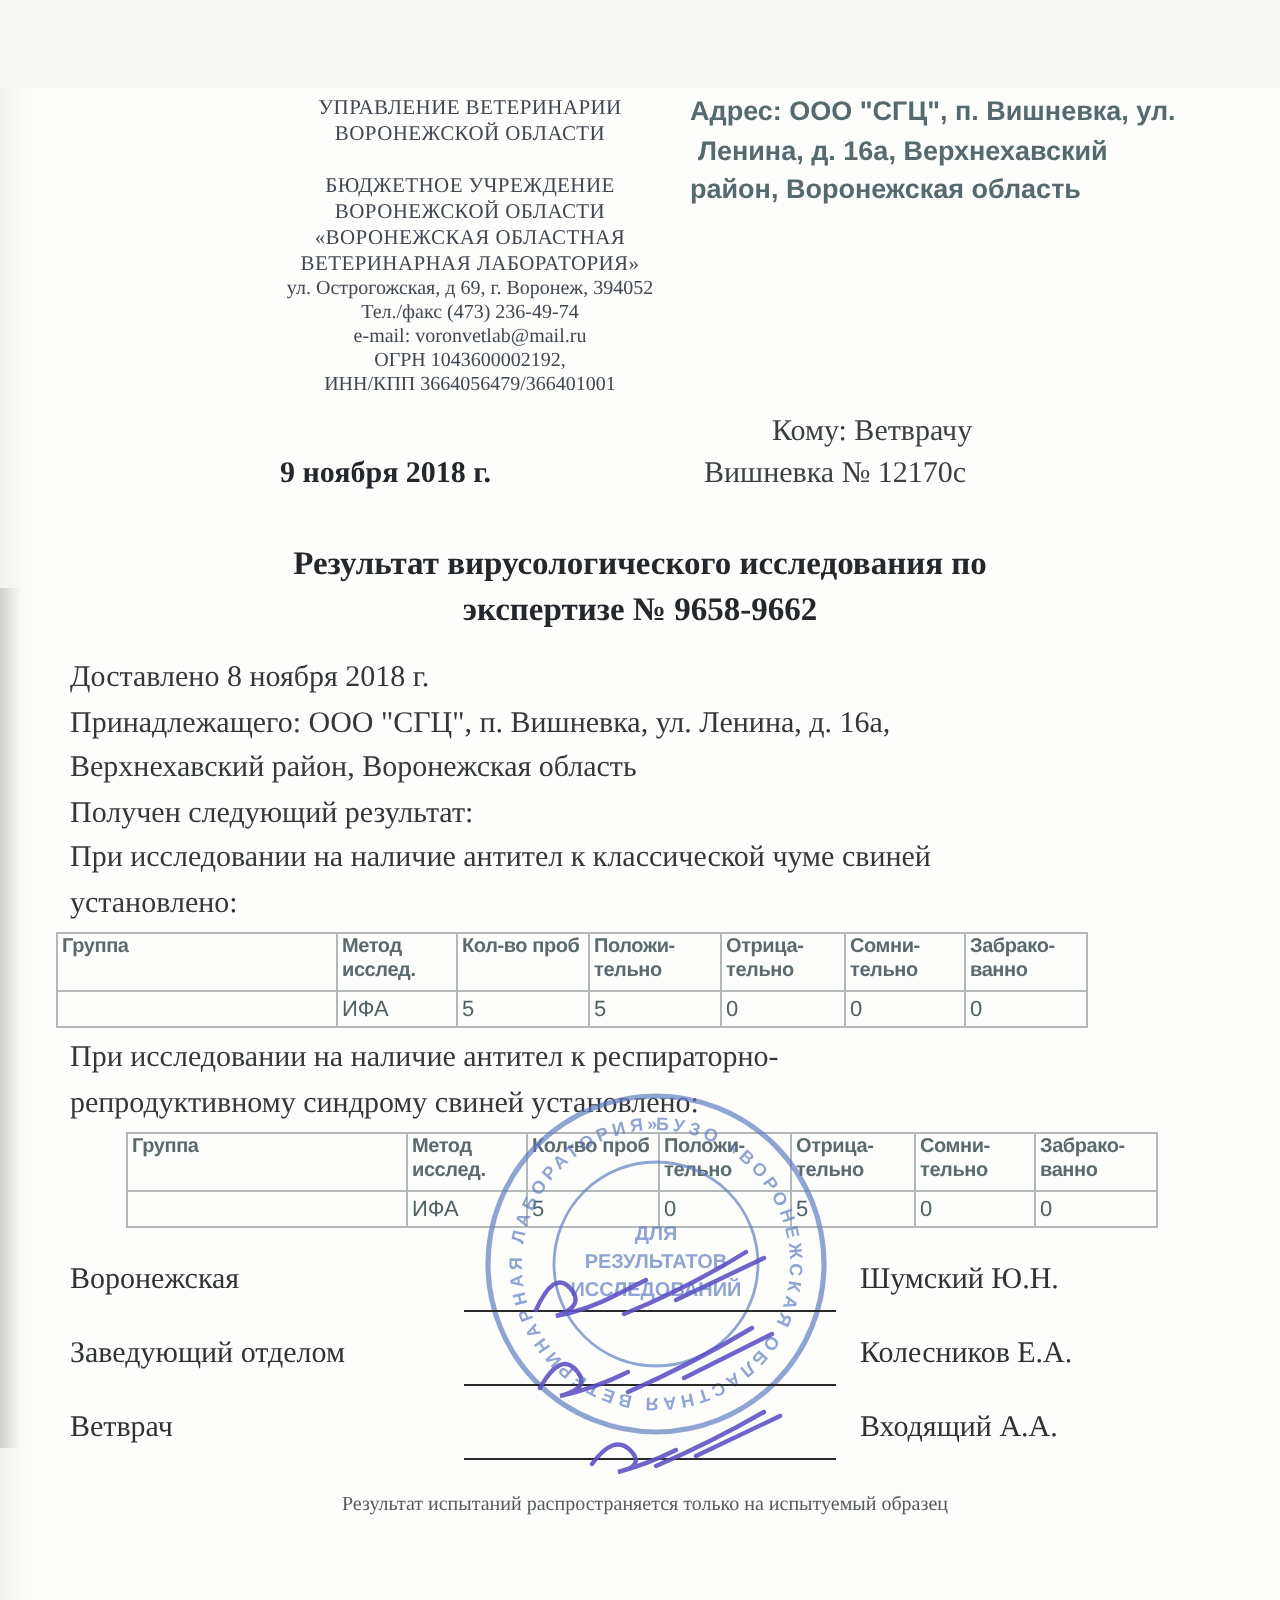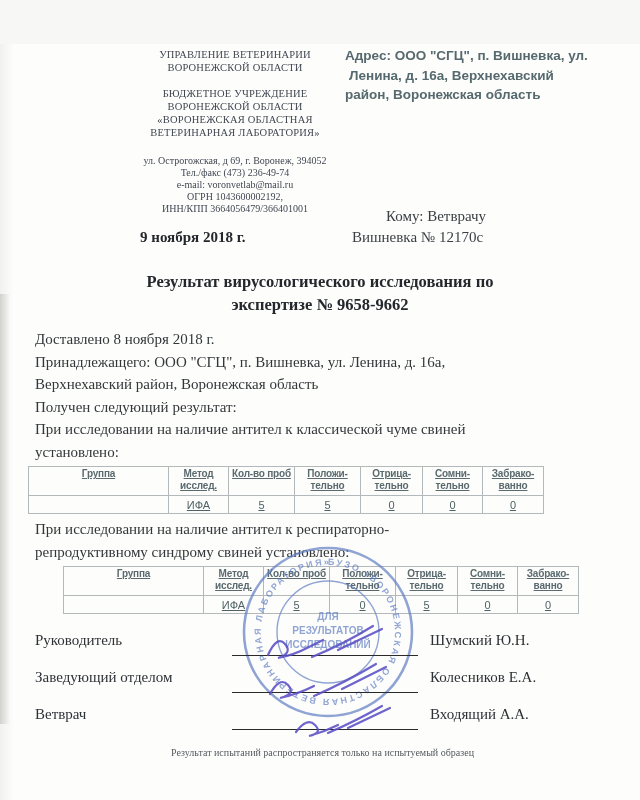--- a/index.html
+++ b/index.html
@@ -11,21 +11,21 @@
     color:#33373a;
   }
   .scan-edge{position:absolute;left:0;top:250px;width:10px;height:430px;
     background:linear-gradient(90deg,rgba(150,150,145,.35),rgba(150,150,145,0));}
 
   
   .letterhead{position:relative;height:158px;margin-top:44px;}
   .lh-left{position:absolute;left:85px;top:4px;width:300px;text-align:center;
     color:#414751;font-size:10.5px;line-height:13px;letter-spacing:.2px;}
   .lh-left .blk{margin-bottom:13px;}
-  .lh-left .blk2{margin-bottom:16px;text-align:center;}
+  .lh-left .blk2{margin-bottom:0;text-align:center;}
   .lh-left .contacts{font-size:10px;line-height:12px;letter-spacing:0;}
   .lh-right{position:absolute;left:345px;top:2px;width:282px;
     font-family:"Liberation Sans","DejaVu Sans",sans-serif;
     font-size:13.5px;line-height:19.5px;color:#56696e;font-weight:bold;}
   .lh-right .ln1{}
   .lh-right .ln2{padding-left:4px;}
 
   
   .meta{position:relative;height:46px;margin-top:6px;}
   .meta .to{position:absolute;left:352px;top:0;font-size:15px;color:#3a3f44;margin-left:34px;}
@@ -38,21 +38,21 @@
 
   
   .body{margin:12px 30px 0 35px;font-size:15px;color:#33373a;}
   .body p{margin:0;line-height:22.5px;}
   .w480{max-width:482px;}
   .w430{max-width:432px;}
 
   
   table.res{border-collapse:collapse;table-layout:fixed;width:515px;margin:3px 0 2px 28px;
     font-family:"Liberation Sans","DejaVu Sans",sans-serif;color:#5a6a6e;}
-  table.res th,table.res td{border:1px solid #b3b8ba;padding:1px 2px;text-align:center;text-decoration:underline;}
+  table.res th,table.res td{border:1px solid #b3b8ba;padding:1px 2px;text-align:left;}
   table.res th{font-size:10px;font-weight:bold;line-height:12px;vertical-align:top;
     letter-spacing:-.2px;height:26px;}
   table.res td{font-size:11px;height:15px;color:#4e6165;}
   .c1{width:140px;} .c2{width:60px;} .c3{width:66px;} .c4{width:66px;}
   .c5{width:62px;} .c6{width:60px;} .c7{width:61px;}
 
   
   .lower{position:relative;margin:4px 30px 0 35px;font-size:15px;color:#33373a;}
   .lower p{margin:2px 0 0 0;line-height:22.5px;}
 
@@ -195,21 +195,21 @@
       <text class="ring-text">
         <textPath href="#ringPath">БУЗО «ВОРОНЕЖСКАЯ ОБЛАСТНАЯ ВЕТЕРИНАРНАЯ ЛАБОРАТОРИЯ»</textPath>
       </text>
       <text class="center-text" x="90" y="78">ДЛЯ</text>
       <text class="center-text" x="90" y="92">РЕЗУЛЬТАТОВ</text>
       <text class="center-text" x="90" y="106">ИССЛЕДОВАНИЙ</text>
     </svg>
 
     <div class="sigs">
       <div class="sig-row">
-        <span class="sig-role">Руководитель</span>
+        <span class="sig-role">Воронежская</span>
         <div class="sig-line"></div>
         <svg class="sig-ink" width="230" height="60">
           <path d="M58,44 q9,-20 17,-11 t-7,14 q16,-3 31,-11 l14,-7 M102,46 Q134,33 163,15 M128,39 L172,18" fill="none" stroke="#5a4fc4" stroke-width="2.2" stroke-linecap="round" opacity=".88"></path>
         </svg>
         <span class="sig-name">Шумский Ю.Н.</span>
       </div>
       <div class="sig-row">
         <span class="sig-role">Заведующий отделом</span>
         <div class="sig-line"></div>
         <svg class="sig-ink" width="230" height="60">

